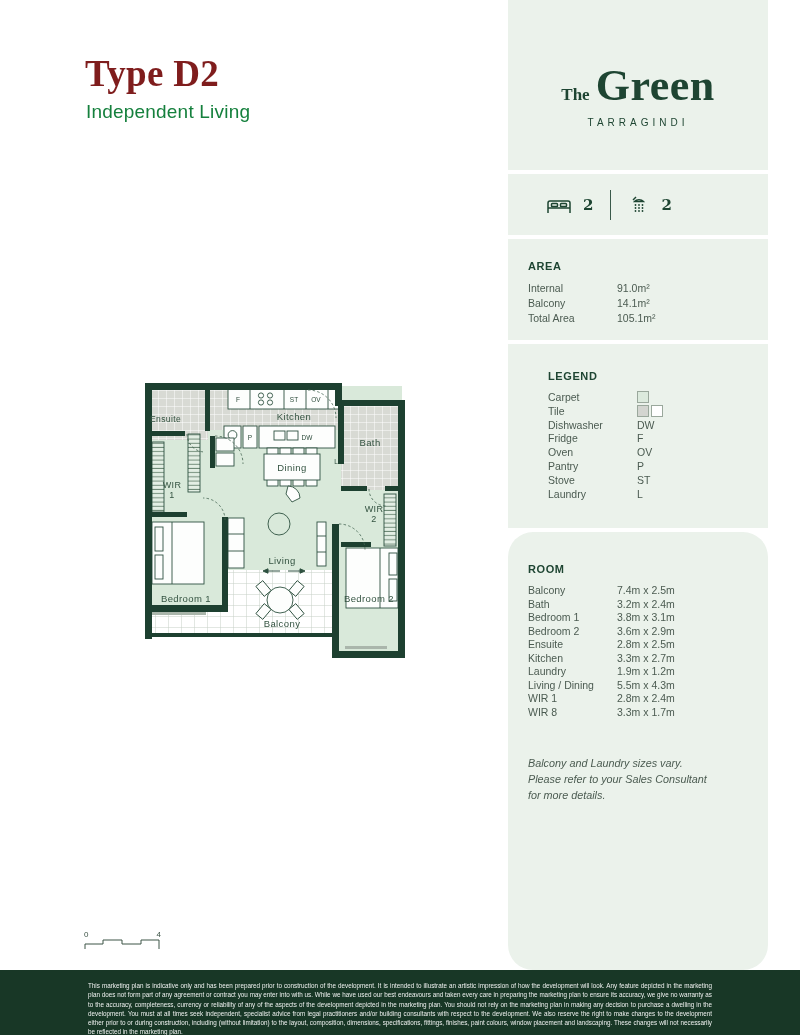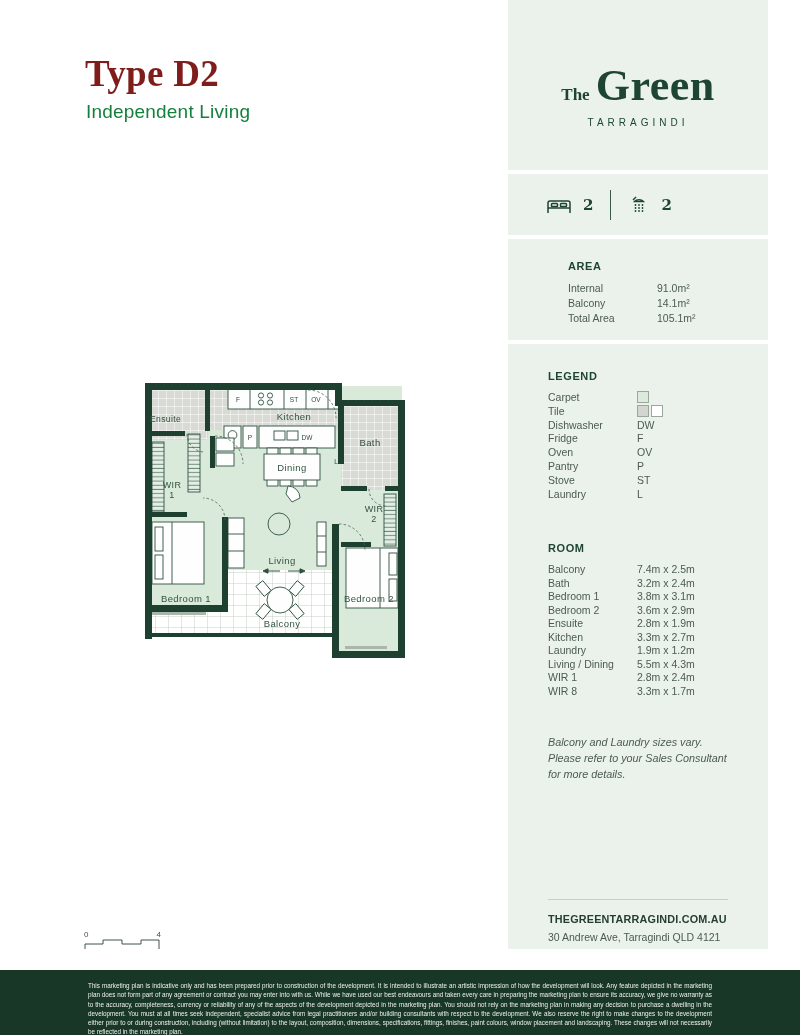--- a/index.html
+++ b/index.html
@@ -13,23 +13,23 @@
 
   
   .page-title{left:85px;top:52px;font-family:"Liberation Serif",serif;font-weight:bold;font-size:37px;color:#7f1d1d;letter-spacing:.3px;}
   .page-subtitle{left:86px;top:101px;font-size:19px;color:#15803d;letter-spacing:.2px;}
 
   
   .sidebar{left:508px;top:0;width:260px;height:970px;}
   .sec{position:absolute;left:0;width:260px;background:var(--side);}
   .s1{top:0;height:170px;display:flex;flex-direction:column;align-items:center;justify-content:center;padding-top:18px;}
   .s2{top:174px;height:61px;display:flex;align-items:center;padding-left:38px;gap:11px;}
-  .s3{top:239px;height:101px;padding:21px 60px 0;}
+  .s3{top:239px;height:101px;padding:21px 20px 0;}
   .s4{top:344px;height:184px;padding:26px 40px 16px;}
-  .s5{top:511px;height:438px;padding:31px 40px 0;}
+  .s5{top:532px;height:438px;padding:31px 20px 0;border-radius:25px;}
 
   .logo-row{display:flex;align-items:baseline;gap:6px;color:#1e4532;font-family:"Liberation Serif",serif;font-weight:bold;}
   .logo-the{font-size:17px;}
   .logo-green{font-size:44px;letter-spacing:.5px;}
   .logo-tag{margin-top:6px;font-size:10px;letter-spacing:4px;color:#1e4532;font-family:"Liberation Sans",sans-serif;}
 
   .stat-num{font-family:"DejaVu Serif",serif;font-size:15px;font-weight:600;color:#1e4532;}
   .stat-div{width:1px;height:30px;background:#39594a;margin:0 6px;}
   .stat-ic{display:block;}
 
@@ -175,21 +175,21 @@
     <div class="row">
         <span class="lbl">Bedroom 1</span>
         <span>3.8m x 3.1m</span>
       </div>
     <div class="row">
         <span class="lbl">Bedroom 2</span>
         <span>3.6m x 2.9m</span>
       </div>
     <div class="row">
         <span class="lbl">Ensuite</span>
-        <span>2.8m x 1.9m</span>
+        <span>2.8m x 2.5m</span>
       </div>
     <div class="row">
         <span class="lbl">Kitchen</span>
         <span>3.3m x 2.7m</span>
       </div>
     <div class="row">
         <span class="lbl">Laundry</span>
         <span>1.9m x 1.2m</span>
       </div>
     <div class="row">
@@ -198,25 +198,20 @@
       </div>
     <div class="row">
         <span class="lbl">WIR 1</span>
         <span>2.8m x 2.4m</span>
       </div>
     <div class="row">
         <span class="lbl">WIR 8</span>
         <span>3.3m x 1.7m</span>
       </div>
     <p class="note">Balcony and Laundry sizes vary. Please refer to your Sales Consultant for more details.</p>
-    <div class="contact">
-      <div class="contact-rule"></div>
-      <div class="site">THEGREENTARRAGINDI.COM.AU</div>
-      <div class="addr">30 Andrew Ave, Tarragindi QLD 4121</div>
-    </div>
   </div>
 </div>
 
 <svg class="abs" style="left:142px;top:374px" width="266" height="284" viewBox="0 0 266 284">
   <defs>
     <pattern id="tile" width="8" height="8" patternUnits="userSpaceOnUse">
       <rect width="8" height="8" fill="#d8dad4"></rect>
       <path d="M8 0H0V8" stroke="#ffffff" stroke-width="1" fill="none"></path>
     </pattern>
     <pattern id="btile" width="13" height="11" patternUnits="userSpaceOnUse">

